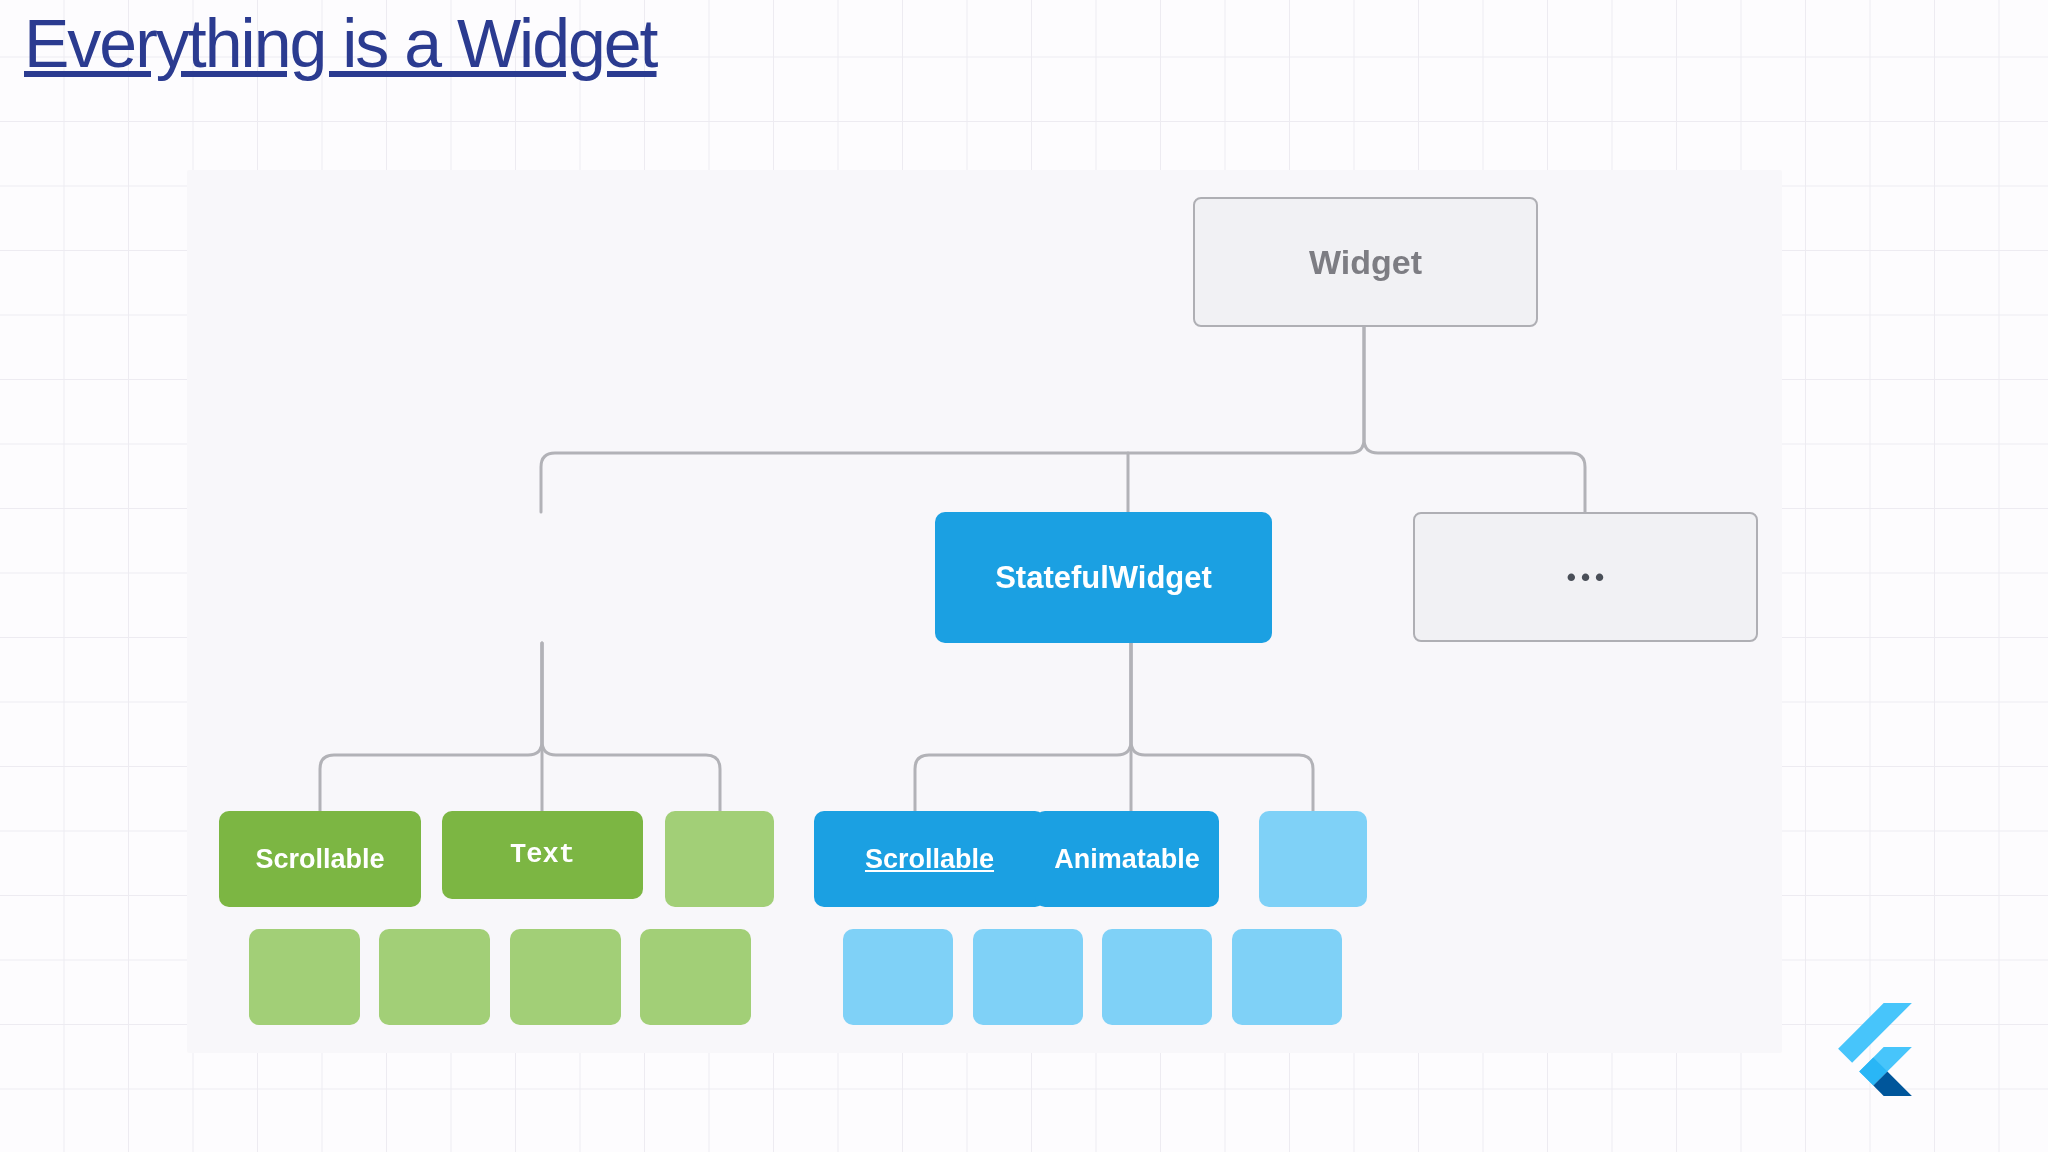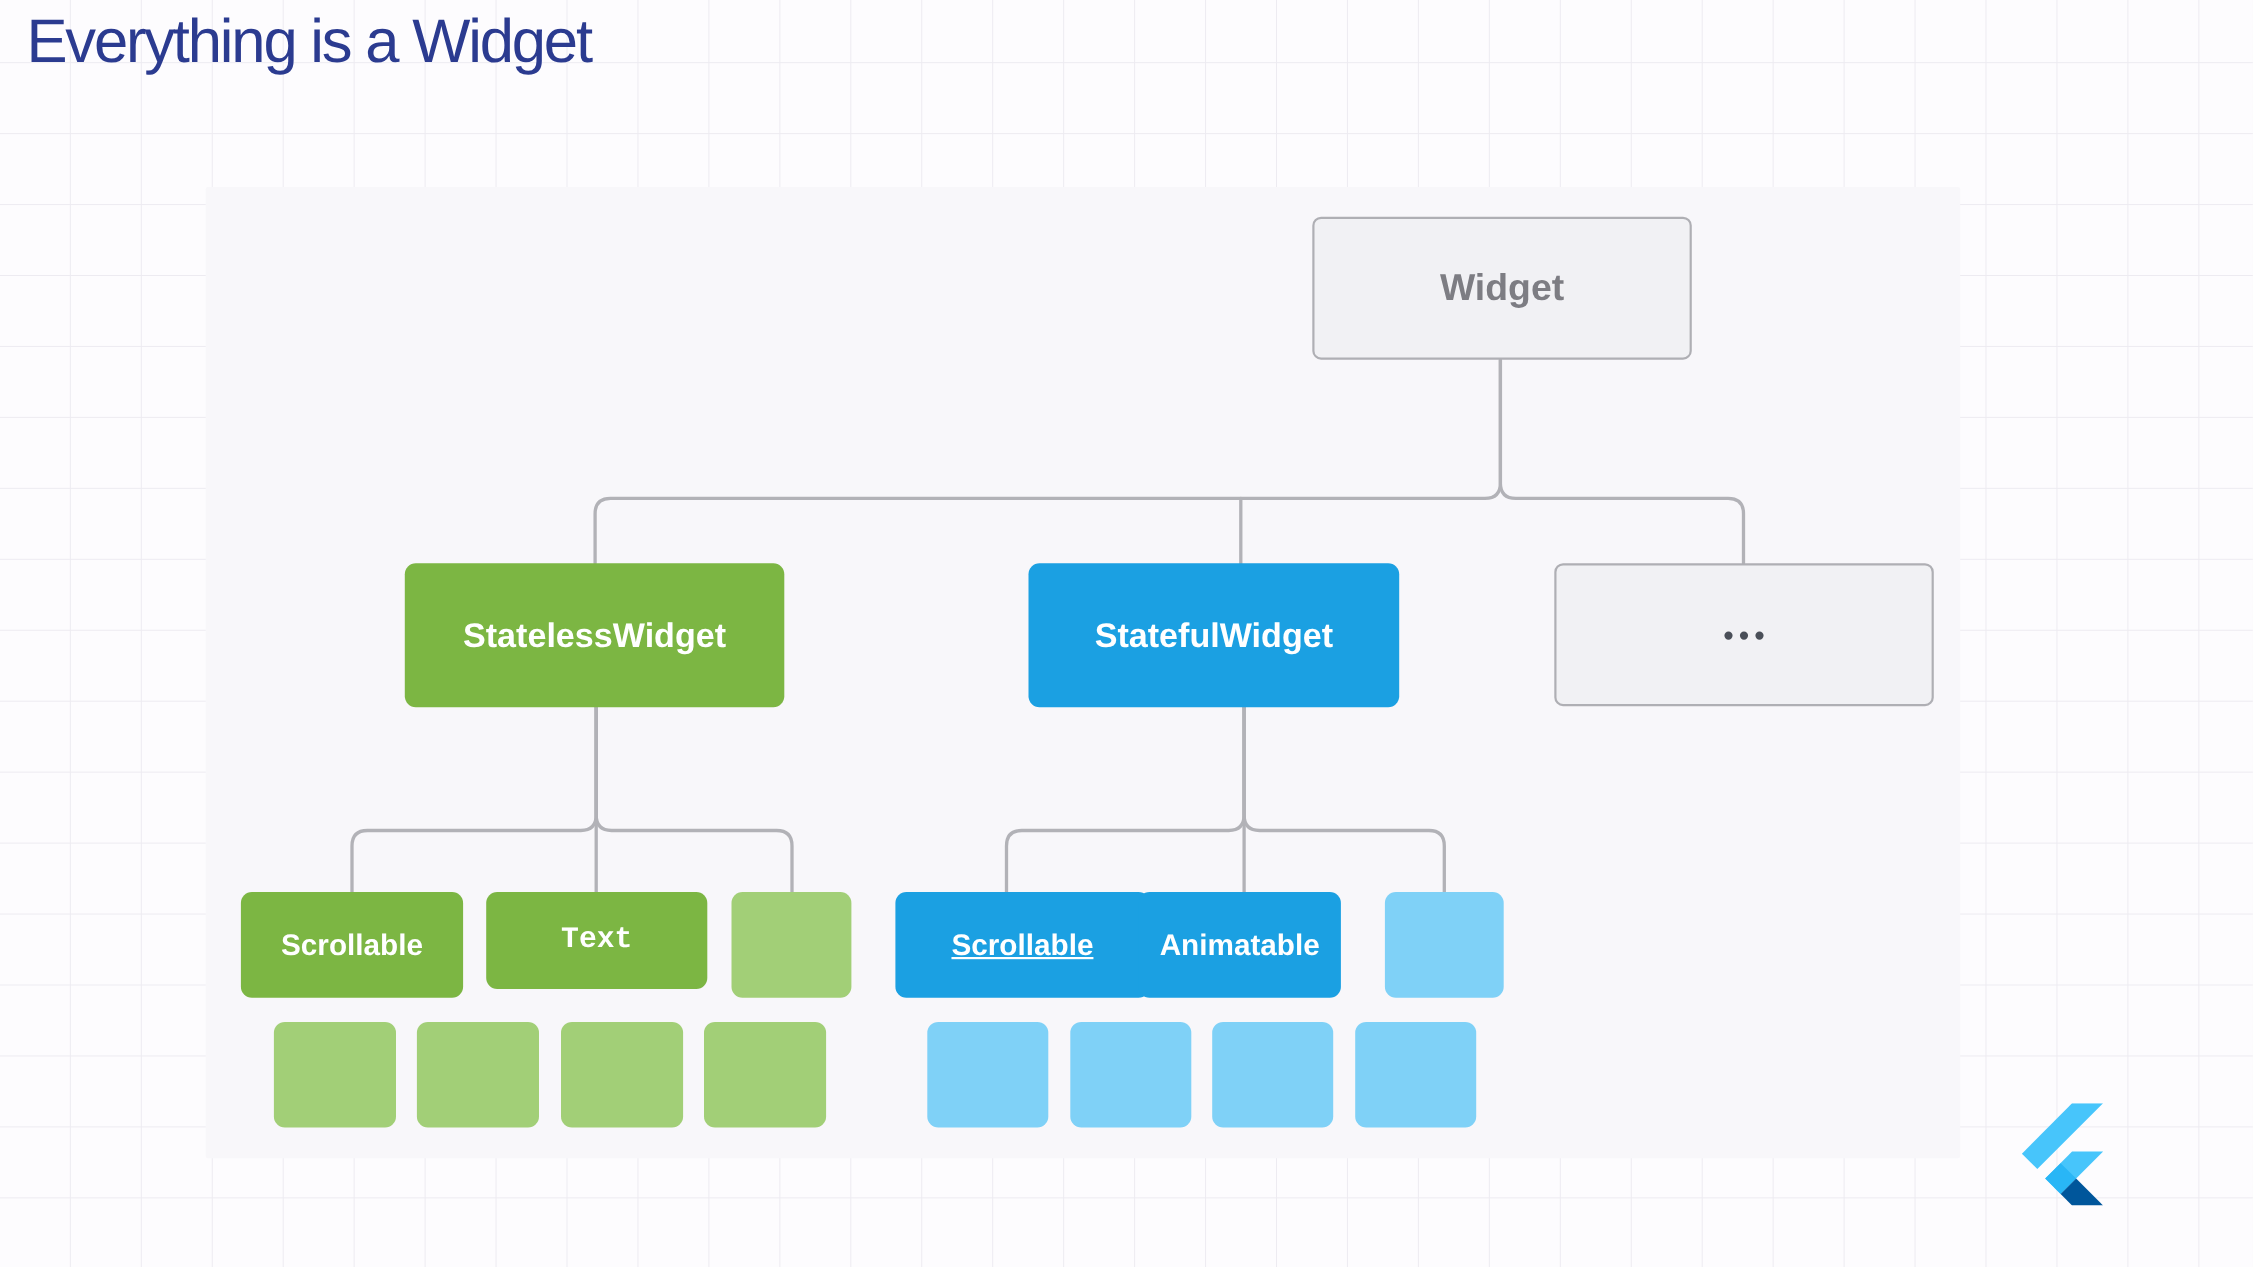--- a/index.html
+++ b/index.html
@@ -18,22 +18,22 @@
     background-color:var(--page-bg);
     background-image:
       linear-gradient(to right, var(--grid) 1px, transparent 1px),
       linear-gradient(to bottom, var(--grid) 1px, transparent 1px);
     background-size:64.5px 64.5px, 64.5px 64.5px;
     background-position:63.5px 0px, 0px 56.5px;
     position:relative;
   }
   .slide-title{
     position:absolute; left:24px; top:4px;
-    font-size:56px; font-weight:400; letter-spacing:-2px;
-    color:var(--title); white-space:nowrap;
+    font-size:68px; font-weight:400; letter-spacing:-2px;
+    color:var(--title); white-space:nowrap;text-decoration:underline;
   }
   .panel{
     position:absolute; left:187px; top:170px; width:1595px; height:883px;
     background:var(--panel-bg); border-radius:2px;
   }
   .connectors{position:absolute; left:0; top:0; width:1595px; height:883px;}
   .connectors path{fill:none; stroke:var(--connector); stroke-width:3; stroke-linecap:round;}
   .node{
     position:absolute; display:flex; align-items:center; justify-content:center;
     font-weight:bold; color:#fff; border-radius:10px; text-align:right;
@@ -88,23 +88,20 @@
 
     <path d="M944 473 L944 571 Q944 585 930 585 L742 585 Q728 585 728 599 L728 641"></path>
     <path d="M944 473 L944 571 Q944 585 958 585 L1112 585 Q1126 585 1126 599 L1126 641"></path>
     <path d="M944 473 L944 641"></path>
   </svg>
 
   <div class="node gray n-root">
     <span class="root-label">Widget</span>
   </div>
 
-  <div class="node green lvl2 n-stateless">
-    <span>StatelessWidget</span>
-  </div>
 
   <div class="node blue lvl2 n-stateful">
     <span>StatefulWidget</span>
   </div>
 
   <div class="node gray n-more">
     <span class="dots">•••</span>
   </div>
 
   <div class="node green lvl3 n-asset">

